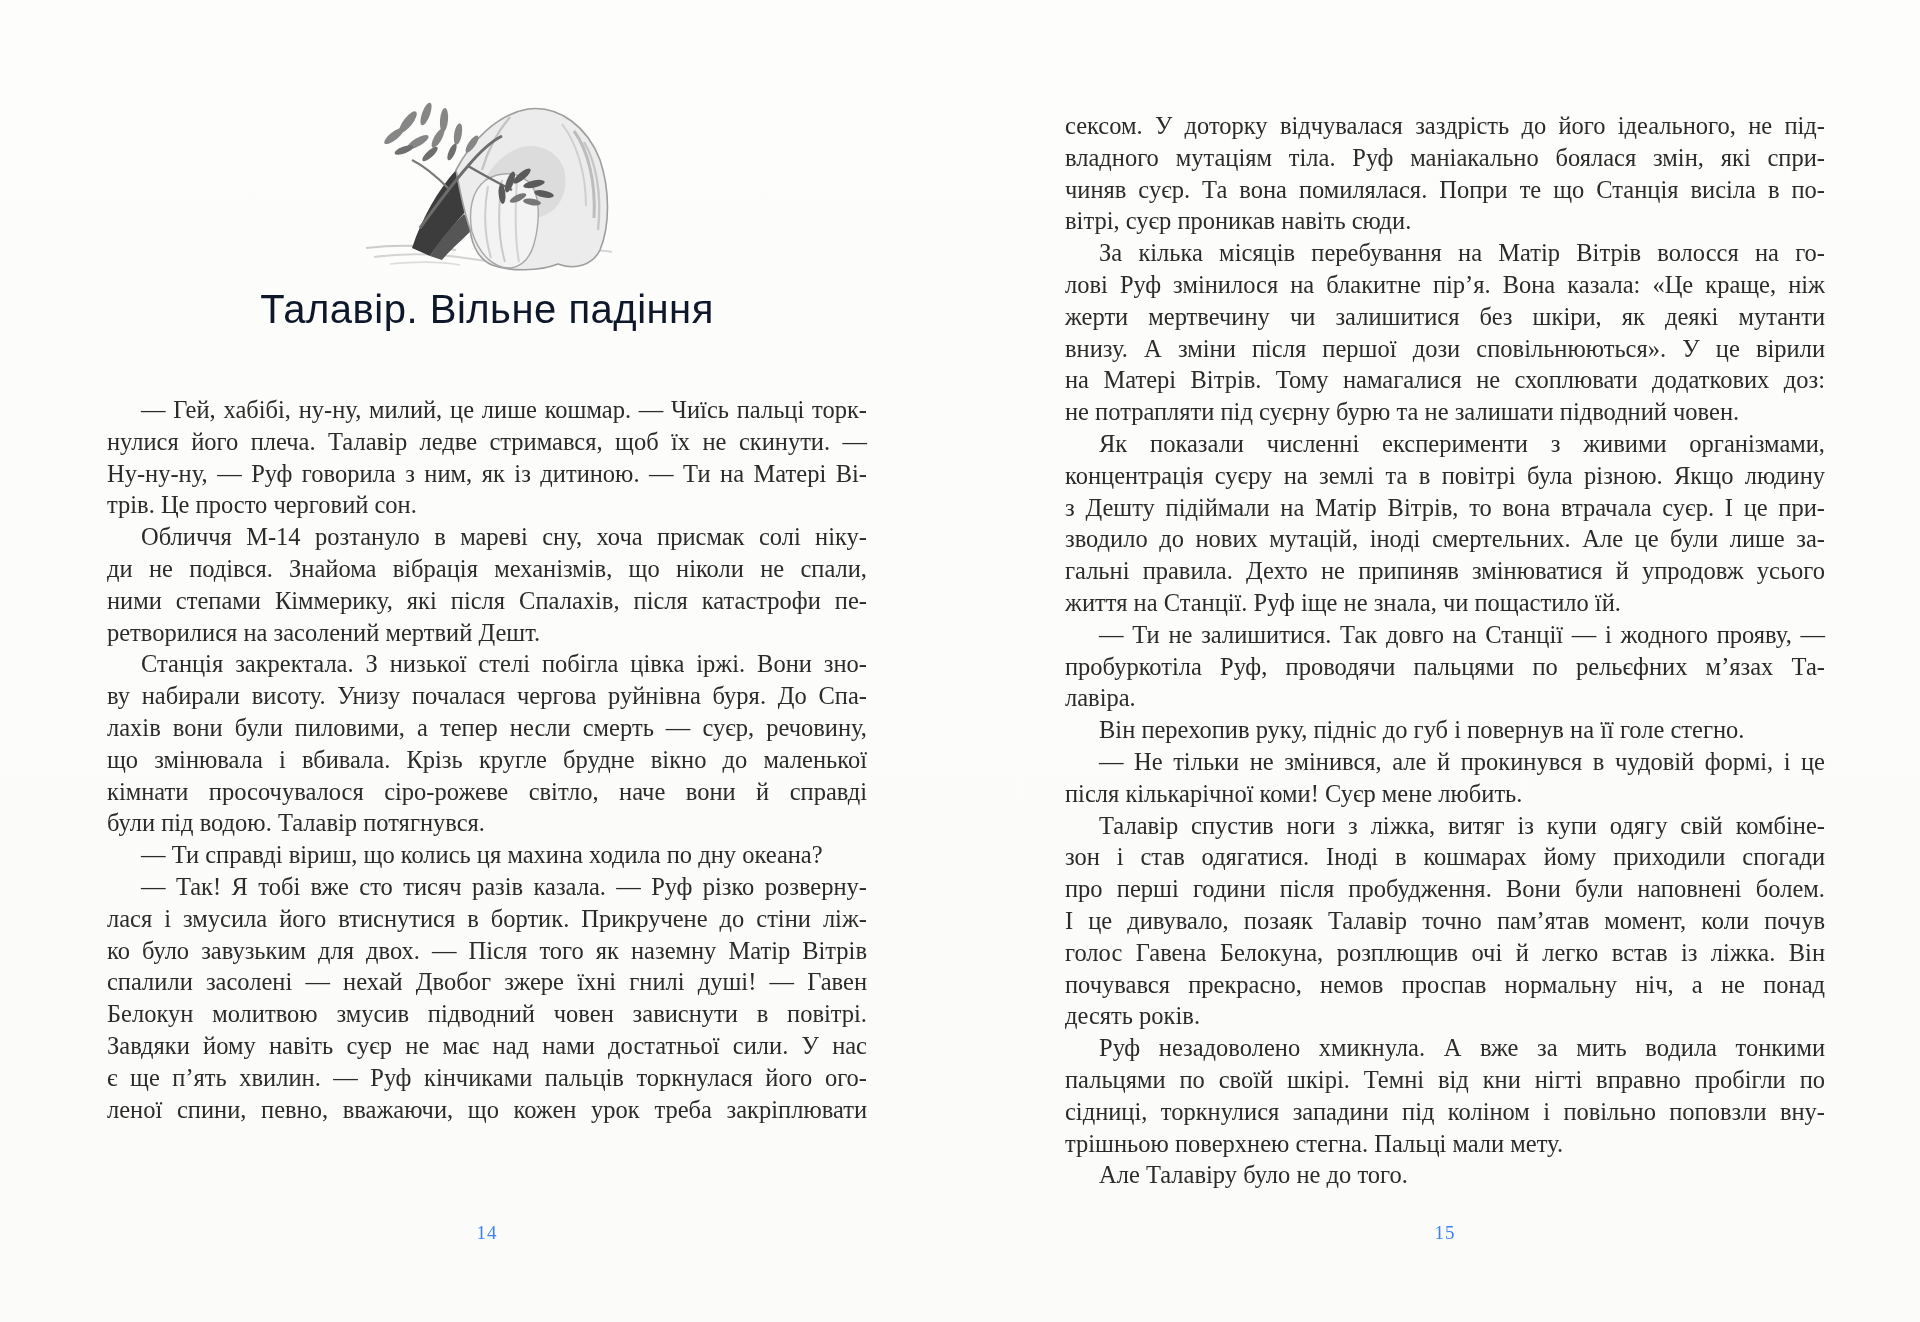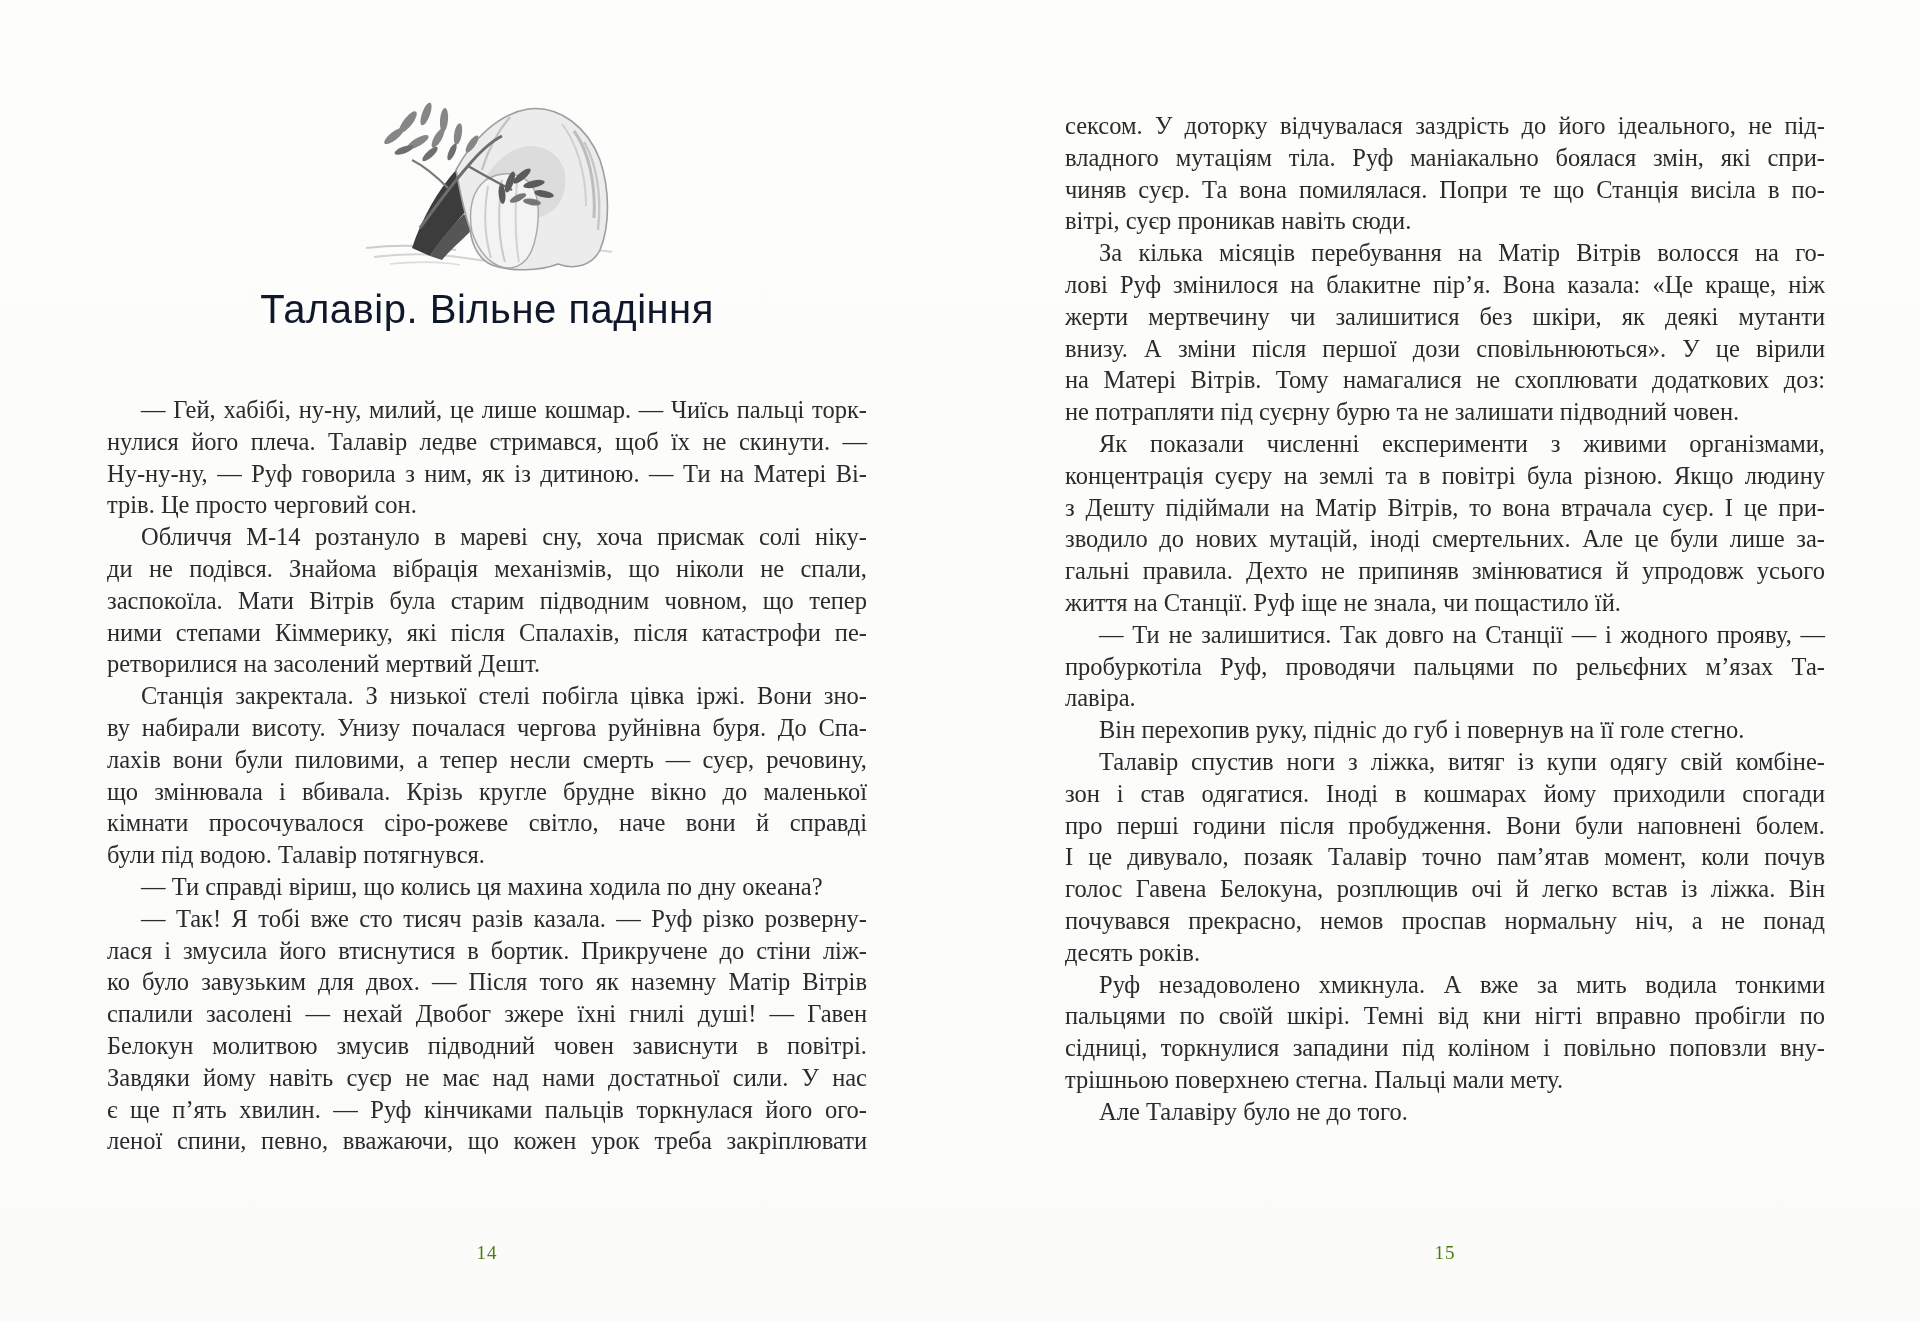--- a/index.html
+++ b/index.html
@@ -21,21 +21,21 @@
     font-family:"Liberation Serif",serif;font-size:24.5px;line-height:31.8px;color:#2b2b2b;
   }
   .page.left  .text{top:394px;}
   .page.right .text{top:110px;}
   .para{margin:0;padding:0;}
   .line{text-align:left;white-space:normal;}
   .line.fill{text-align:justify;text-align-last:justify;}
   .line.ind{text-indent:34px;}
   .pagenum{
     position:absolute;top:1222px;left:0;width:100%;text-align:center;
-    font-family:"Liberation Serif",serif;font-size:19px;color:#4d7c0f;letter-spacing:1px;margin-top:20px;
+    font-family:"Liberation Serif",serif;font-size:19px;color:#3b82f6;letter-spacing:1px;
   }
 </style>
 </head>
 <body>
 
 <div class="spread">
 
   <section class="page left">
     <figure class="illus">
       <svg viewBox="0 0 260 174" width="260" height="174" xmlns="http://www.w3.org/2000/svg">
@@ -103,21 +103,20 @@
     <div class="text">
         <div class="para">
           <div class="line fill ind">— Гей, хабібі, ну-ну, милий, це лише кошмар. — Чиїсь пальці торк-</div>
           <div class="line fill">нулися його плеча. Талавір ледве стримався, щоб їх не скинути. —</div>
           <div class="line fill">Ну-ну-ну, — Руф говорила з ним, як із дитиною. — Ти на Матері Ві-</div>
           <div class="line">трів. Це просто черговий сон.</div>
         </div>
         <div class="para">
           <div class="line fill ind">Обличчя М-14 розтануло в мареві сну, хоча присмак солі ніку-</div>
           <div class="line fill">ди не подівся. Знайома вібрація механізмів, що ніколи не спали,</div>
-          <div class="line fill">заспокоїла. Мати Вітрів була старим підводним човном, що тепер</div>
           <div class="line fill">ними степами Кіммерику, які після Спалахів, після катастрофи пе-</div>
           <div class="line">ретворилися на засолений мертвий Дешт.</div>
         </div>
         <div class="para">
           <div class="line fill ind">Станція закректала. З низької стелі побігла цівка іржі. Вони зно-</div>
           <div class="line fill">ву набирали висоту. Унизу почалася чергова руйнівна буря. До Спа-</div>
           <div class="line fill">лахів вони були пиловими, а тепер несли смерть — суєр, речовину,</div>
           <div class="line fill">що змінювала і вбивала. Крізь кругле брудне вікно до маленької</div>
           <div class="line fill">кімнати просочувалося сіро-рожеве світло, наче вони й справді</div>
           <div class="line">були під водою. Талавір потягнувся.</div>
@@ -165,20 +164,24 @@
         </div>
         <div class="para">
           <div class="line fill ind">— Ти не залишитися. Так довго на Станції — і жодного прояву, —</div>
           <div class="line fill">пробуркотіла Руф, проводячи пальцями по рельєфних м’язах Та-</div>
           <div class="line">лавіра.</div>
         </div>
         <div class="para">
           <div class="line ind">Він перехопив руку, підніс до губ і повернув на її голе стегно.</div>
         </div>
         <div class="para">
+          <div class="line fill ind">— Не тільки не змінився, але й прокинувся в чудовій формі, і це</div>
+          <div class="line">після кількарічної коми! Суєр мене любить.</div>
+        </div>
+        <div class="para">
           <div class="line fill ind">Талавір спустив ноги з ліжка, витяг із купи одягу свій комбіне-</div>
           <div class="line fill">зон і став одягатися. Іноді в кошмарах йому приходили спогади</div>
           <div class="line fill">про перші години після пробудження. Вони були наповнені болем.</div>
           <div class="line fill">І це дивувало, позаяк Талавір точно пам’ятав момент, коли почув</div>
           <div class="line fill">голос Гавена Белокуна, розплющив очі й легко встав із ліжка. Він</div>
           <div class="line fill">почувався прекрасно, немов проспав нормальну ніч, а не понад</div>
           <div class="line">десять років.</div>
         </div>
         <div class="para">
           <div class="line fill ind">Руф незадоволено хмикнула. А вже за мить водила тонкими</div>

